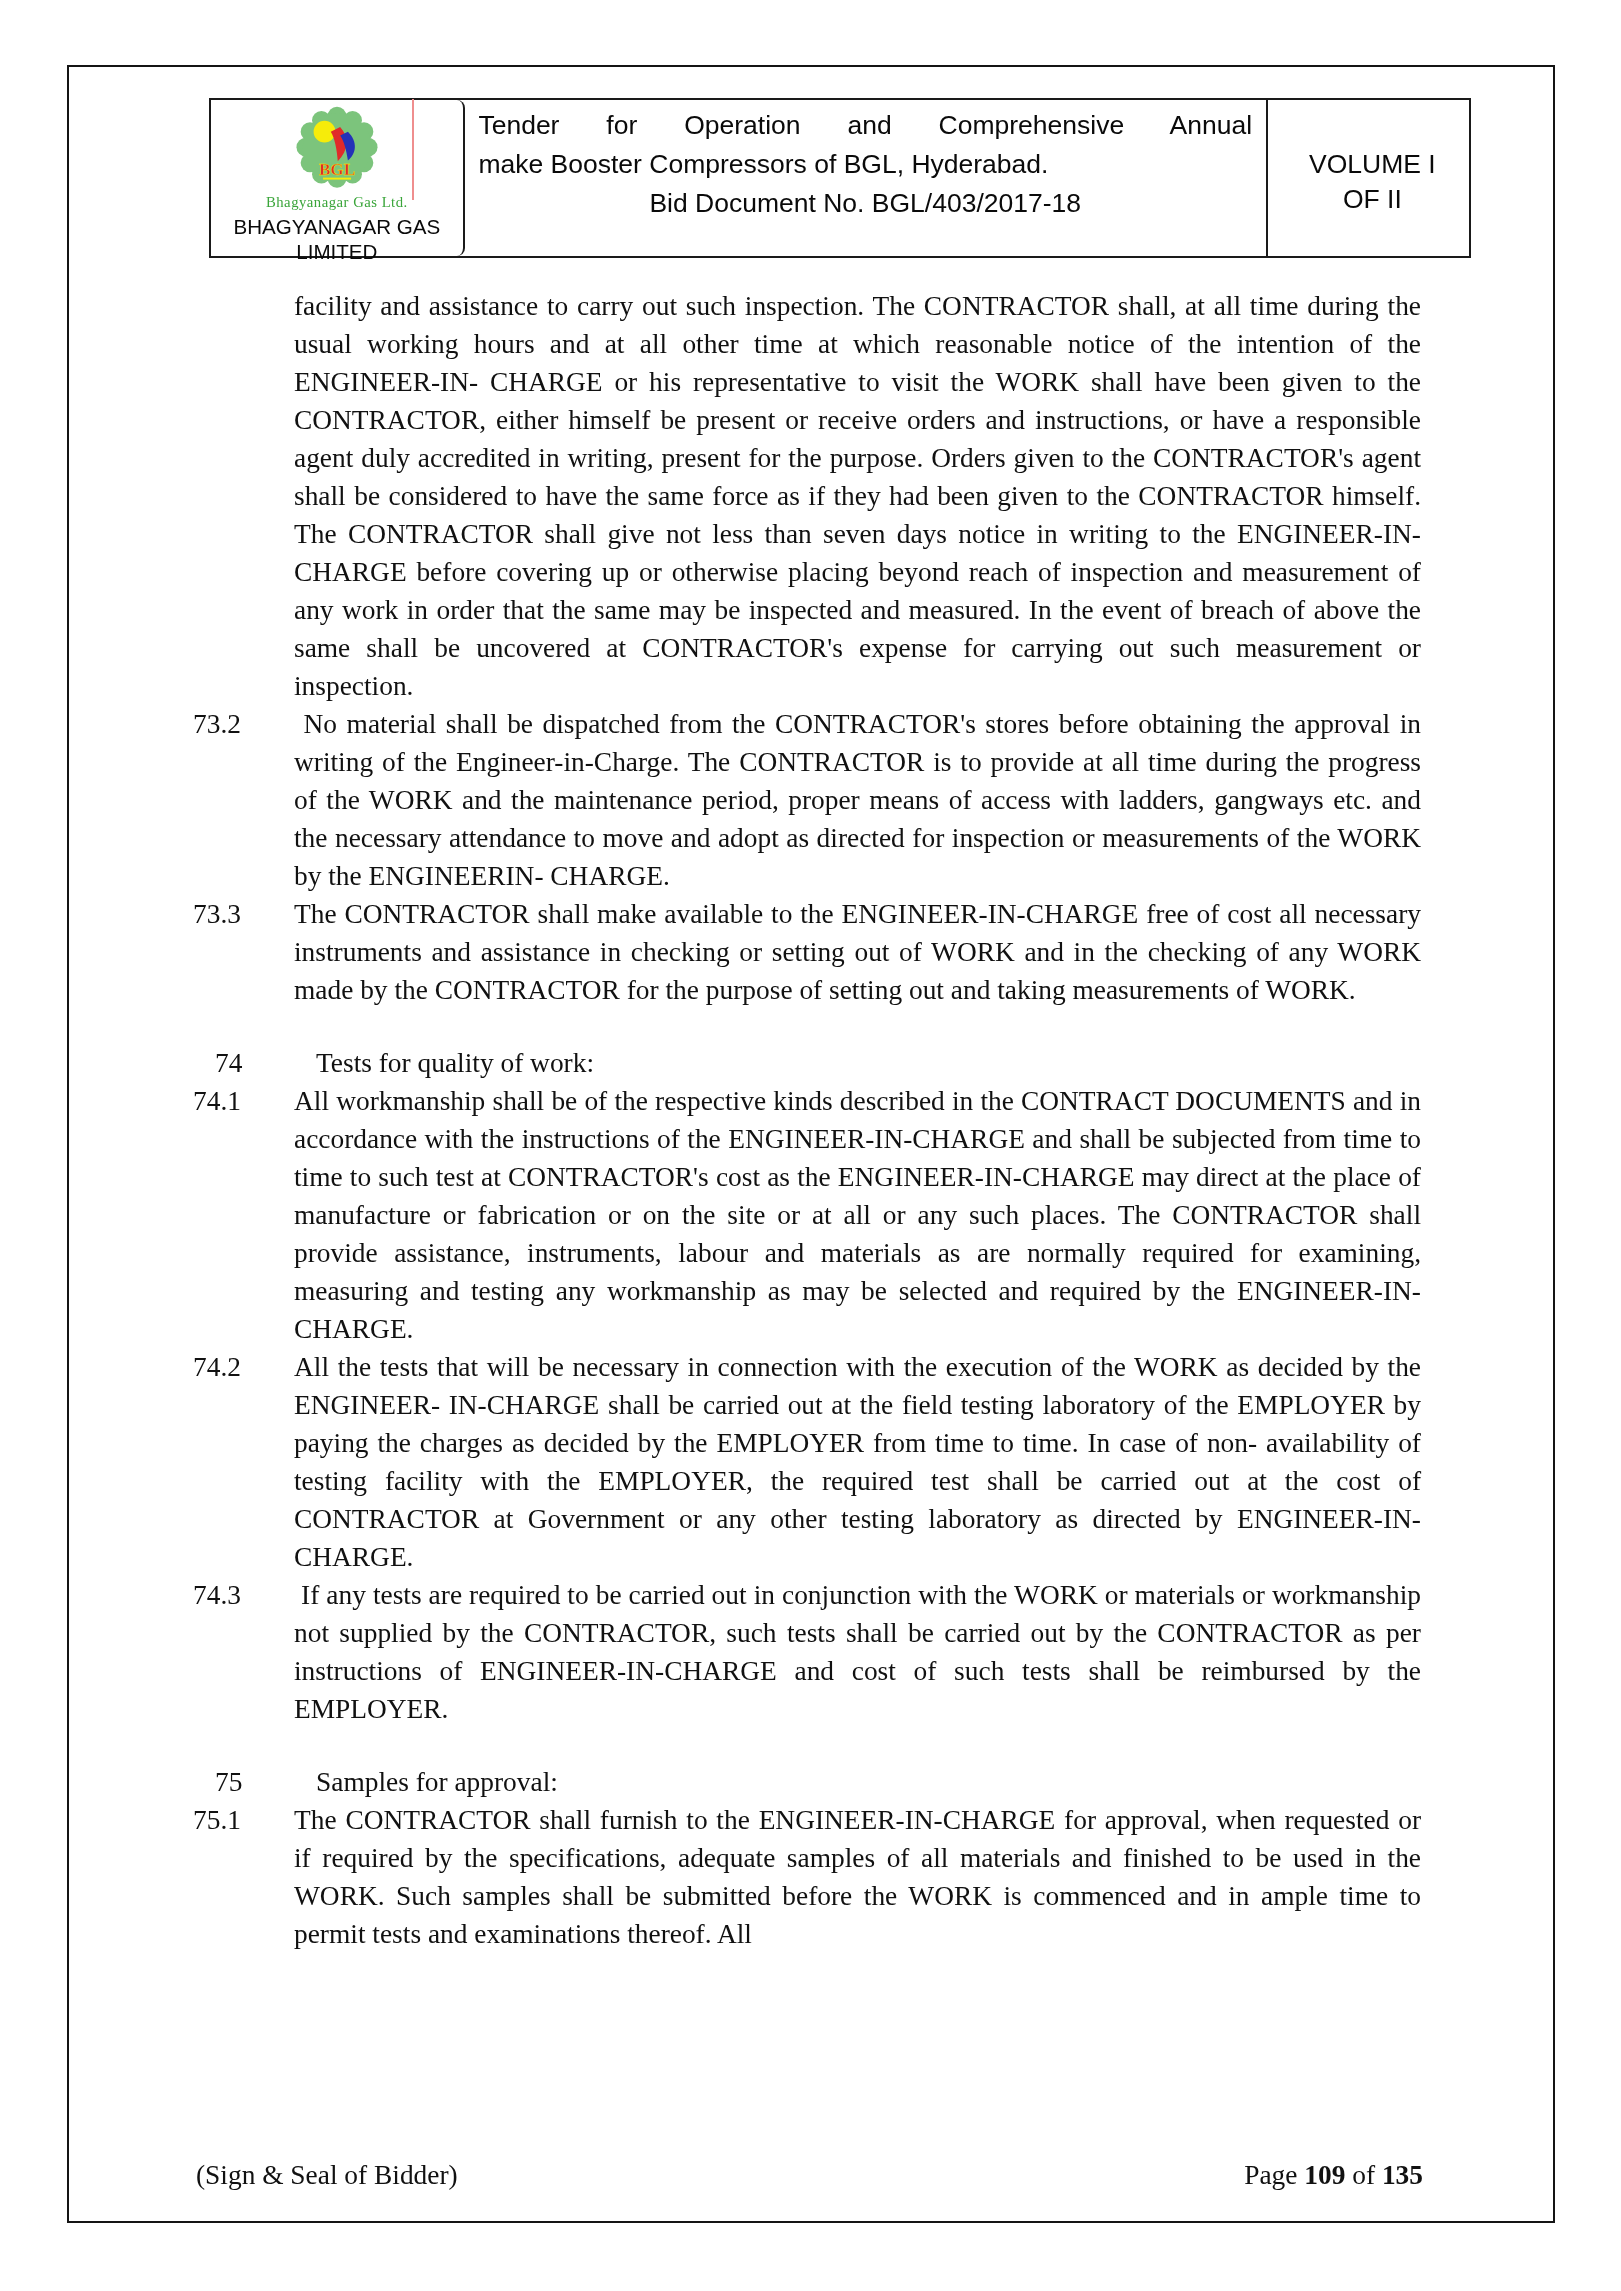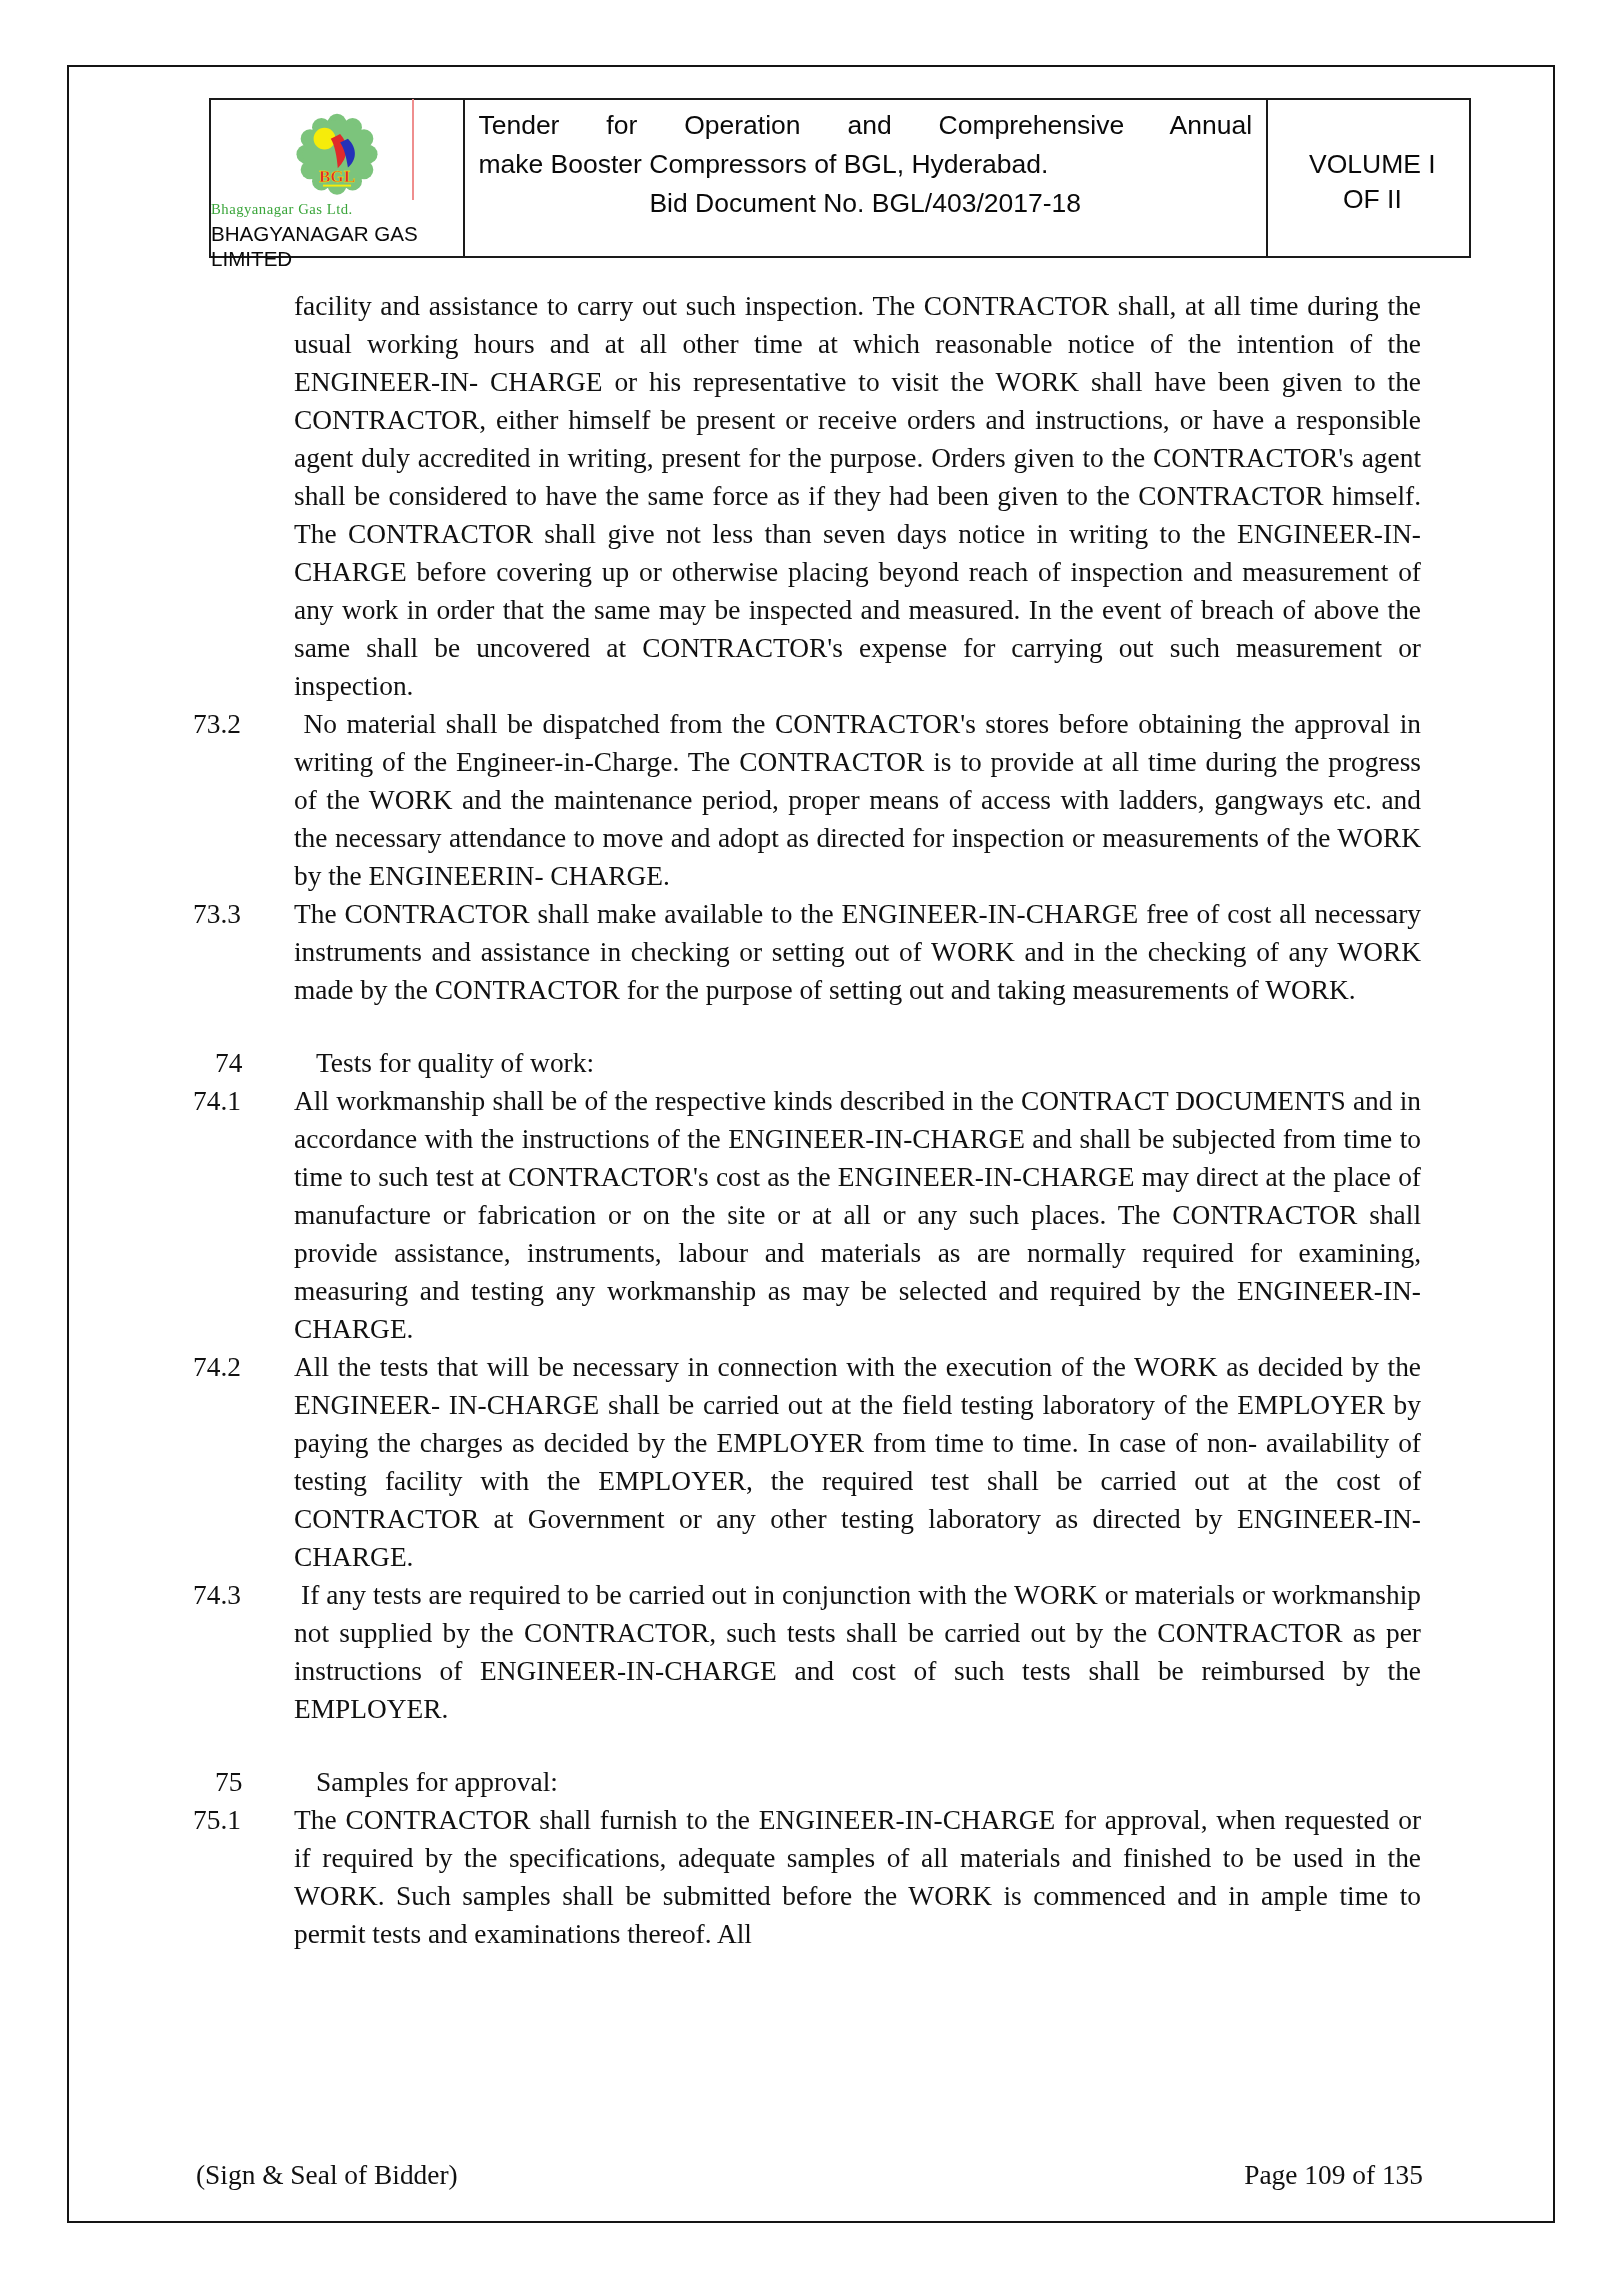--- a/index.html
+++ b/index.html
@@ -4,21 +4,21 @@
 <style>
   html,body{margin:0;padding:0;background:#ffffff;}
   .page{position:relative;width:1621px;height:2292px;background:#ffffff;overflow:hidden;
         font-family:"Liberation Serif", serif;color:#111;}
   .page-border{position:absolute;left:67px;top:65px;width:1484px;height:2154px;
                border:2.9px solid #141414;}
   
   .header-table{position:absolute;left:209px;top:98px;width:1262px;height:160px;
                 display:flex;border:2px solid #1a1a1a;box-sizing:border-box;background:#fff;}
   .cell{box-sizing:border-box;}
-  .logo-cell{width:256px;border-right:2px solid #1a1a1a;text-align:left;padding-top:7px;position:relative;}
+  .logo-cell{width:256px;border-right:2px solid #1a1a1a;text-align:center;padding-top:0;position:relative;border-radius:8px;}
   .title-cell{width:810px;border-right:2px solid #1a1a1a;padding:5.9px 13.7px 0 13.7px;
               font-family:"Liberation Sans", sans-serif;font-size:26.5px;line-height:39px;color:#0a0a0a;}
   .volume-cell{width:195px;text-align:center;padding-top:47px;
                font-family:"Liberation Sans", sans-serif;font-size:26.5px;line-height:35px;color:#0a0a0a;margin-left:8px;}
   .title-line-justify{text-align:justify;text-align-last:justify;}
   .title-line-left{text-align:left;}
   .title-line-center{text-align:center;}
   .red-rule{position:absolute;left:412px;top:99px;width:2px;height:101px;
             background:var(--red-rule,#ef8e8e);}
   .logo-svg{display:block;margin:2px auto 0 auto;}
@@ -30,21 +30,21 @@
   .body-flow{position:absolute;left:193px;top:287px;width:1228px;
              font-size:27.4px;line-height:38px;}
   .clause{display:flex;}
   .clause-num{width:101px;flex:none;}
   .clause-text{width:1127px;text-align:justify;}
   .clause.heading{margin-top:35px;font-weight:normal;margin-left:22px;}
   .clause.heading .clause-text{text-align:left;}
   
   .footer{position:absolute;left:196px;top:2159px;width:1227px;display:flex;
           justify-content:space-between;font-size:27.4px;line-height:33px;}
-  .bold{font-weight:normal;}
+  .bold{font-weight:bold;}
 </style>
 </head>
 <body>
 
 <div class="page">
   <div class="page-border"></div>
 
   <div class="header-table">
     <div class="cell logo-cell">
       <svg class="logo-svg" width="94" height="92" viewBox="0 0 120 118" xmlns="http://www.w3.org/2000/svg">

